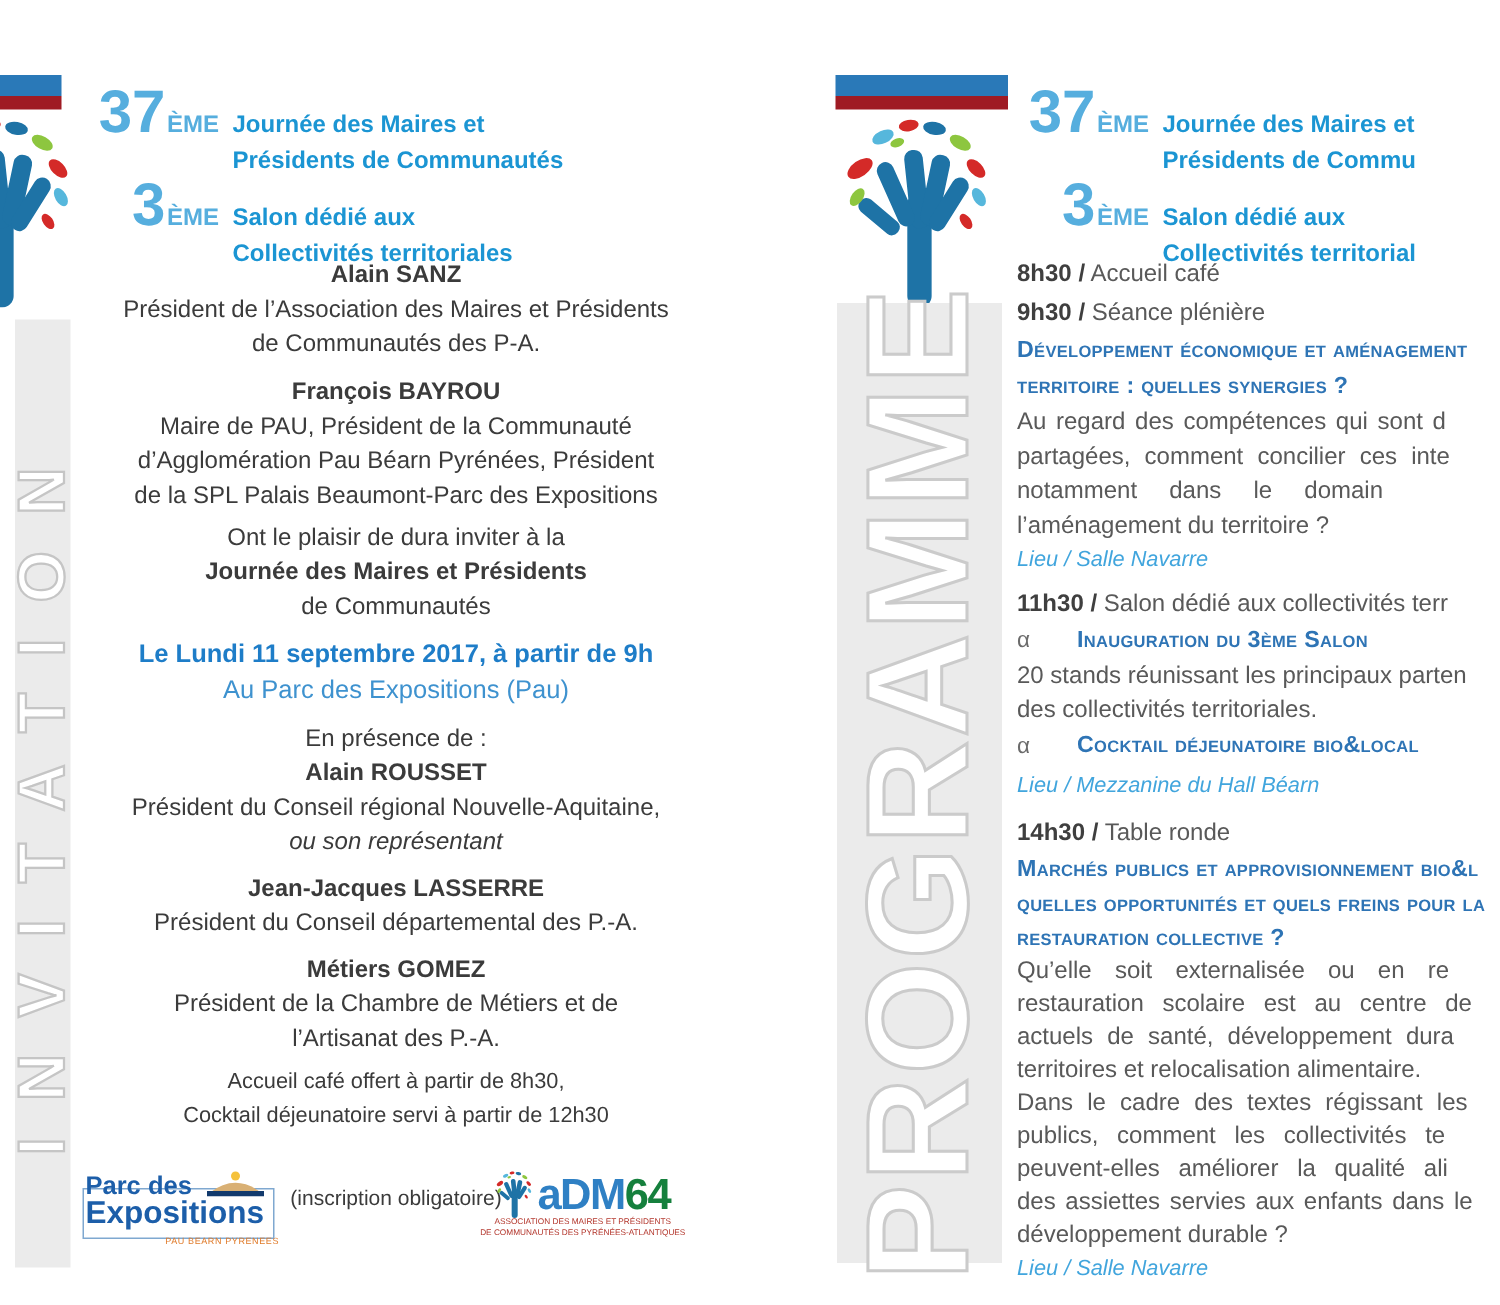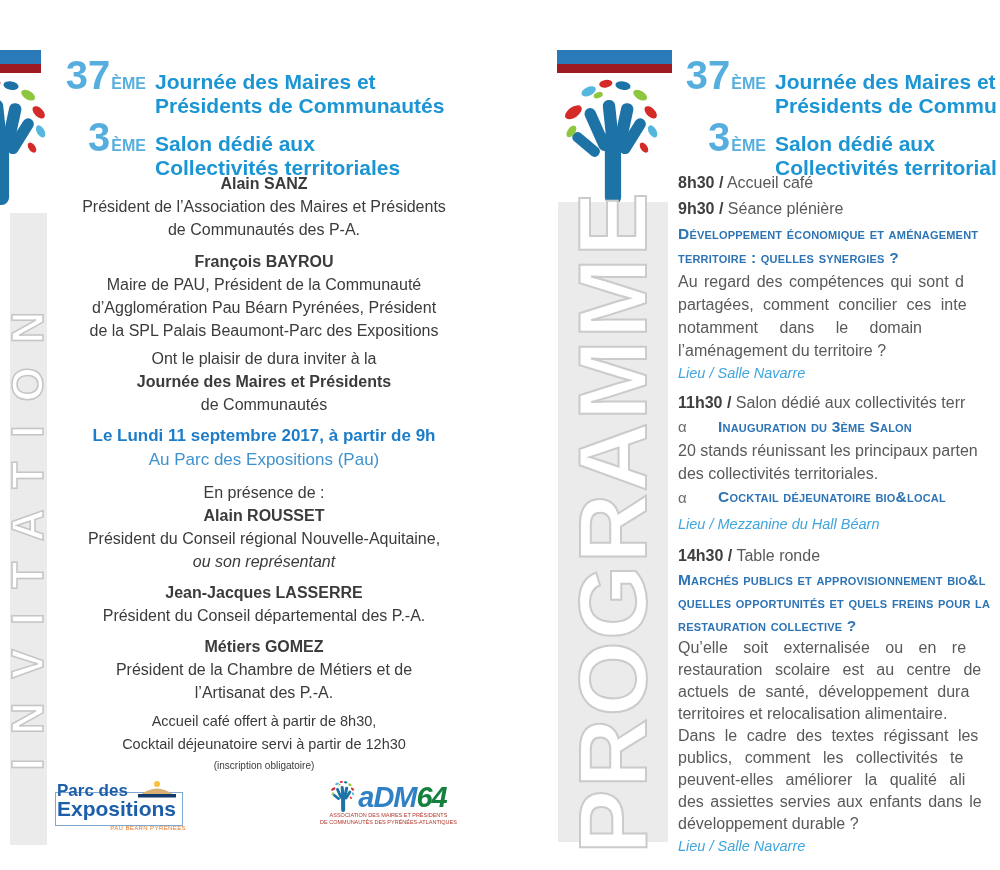--- a/index.html
+++ b/index.html
@@ -7,42 +7,42 @@
           font-family:"Liberation Sans",sans-serif;}
   .abs{position:absolute;}
 
   
   .bar-blue{position:absolute;height:14px;width:115px;background:#2a79b8;}
   .bar-red{position:absolute;height:9px;width:115px;background:#9f1b24;}
   .brand-row{position:absolute;display:flex;align-items:baseline;white-space:nowrap;}
   .ed-box{width:62px;text-align:right;display:flex;justify-content:flex-end;align-items:baseline;}
   .ed-num{font-size:40px;font-weight:bold;color:#56aede;line-height:40px;}
   .ed-suf{font-size:16px;font-weight:bold;color:#56aede;margin-left:1px;}
-  .brand-title{margin-left:9px;font-size:21px;font-weight:bold;color:#1b95d3;line-height:24px;text-align:left;}
+  .brand-title{margin-left:9px;font-size:16px;font-weight:bold;color:#1b95d3;line-height:24px;text-align:left;}
 
   
   .band{position:absolute;background:#ebebeb;display:flex;align-items:center;justify-content:center;}
   .band span{white-space:nowrap;font-weight:bold;color:#ffffff;transform:rotate(-90deg);
              font-family:"Liberation Sans",sans-serif;}
   .band-inv{left:10px;top:213px;width:37px;height:632px;}
   .band-inv span{font-size:44px;letter-spacing:24px;-webkit-text-stroke:1.5px #c5c5c5;}
   .band-prog{left:558px;top:202px;width:110px;height:640px;}
   .band-prog span{font-size:96px;letter-spacing:2px;-webkit-text-stroke:2px #cbcbcb;}
 
   
   .inv-content{position:absolute;left:50px;top:172px;width:428px;text-align:center;
                color:#3b3b3b;font-size:16px;line-height:23px;}
   .blk{margin:0 0 9px 0;}
   .name{font-weight:bold;}
   .bold{font-weight:bold;}
   .it{font-style:italic;}
   .date-l{color:#1e7dc8;font-weight:bold;font-size:17px;line-height:24px;}
   .venue-l{color:#3e92cf;font-size:17px;line-height:23px;}
   .sm{font-size:14.5px;line-height:23px;}
-  .sm2{font-size:10px;line-height:19px;}
+  .sm2{font-size:14px;line-height:19px;margin-top:33px;}
 
   
   .prog-content{position:absolute;left:678px;top:170px;width:400px;color:#595959;
                 font-size:16px;line-height:23px;text-align:left;}
   .time-line{line-height:26px;white-space:nowrap;}
   .time{font-weight:bold;color:#3f3f3f;}
   .sc{font-variant:small-caps;font-weight:bold;color:#2e74b5;font-size:15.5px;line-height:24px;white-space:nowrap;letter-spacing:.2px;}
   .pline{white-space:nowrap;line-height:23px;}
   .p3 .pline{line-height:22px;}
   .bullet-line{display:flex;line-height:24px;white-space:nowrap;}
@@ -55,21 +55,21 @@
 
   
   .parc-logo{position:absolute;left:55px;top:782px;width:135px;height:58px;}
   .parc-t1{position:absolute;left:2px;top:0;font-size:17px;font-weight:bold;color:#1c5ea9;line-height:17px;}
   .parc-t2{position:absolute;left:2px;top:16px;font-size:21px;font-weight:bold;color:#1c5ea9;line-height:21px;}
   .parc-box{position:absolute;left:0;top:10px;width:126px;height:32px;border:1px solid #7fa8d0;}
   .parc-sub{position:absolute;right:4px;top:43px;font-size:6px;color:#e07b2a;letter-spacing:.4px;white-space:nowrap;}
   .parc-bld{position:absolute;left:82px;top:-2px;}
 
   .adm-logo{position:absolute;left:316px;top:780px;width:145px;height:60px;text-align:center;}
-  .adm-row{display:flex;align-items:flex-end;justify-content:center;font-style:italic;}
+  .adm-row{display:flex;align-items:flex-end;justify-content:center;}
   .adm-txt{font-size:29px;font-weight:bold;color:#2f80c4;line-height:30px;letter-spacing:-1px;}
   .adm-num{font-size:29px;font-weight:bold;color:#15803d;line-height:30px;letter-spacing:-1px;}
   .adm-sub{font-size:5.5px;color:#b3362c;line-height:7px;white-space:nowrap;}
 
   .hidden-defs{position:absolute;width:0;height:0;overflow:hidden;}
 </style>
 </head>
 <body>
 
 <svg class="hidden-defs" aria-hidden="true">

